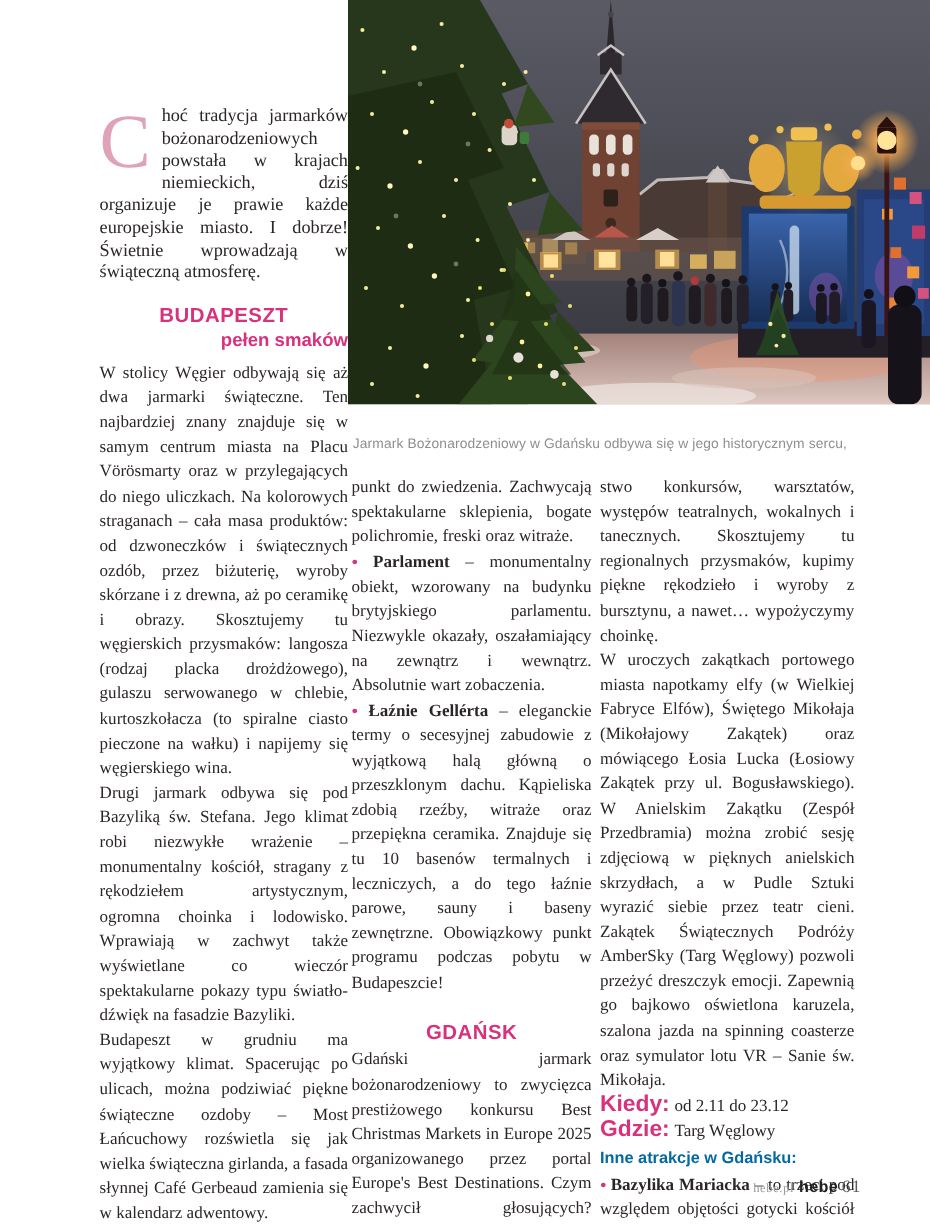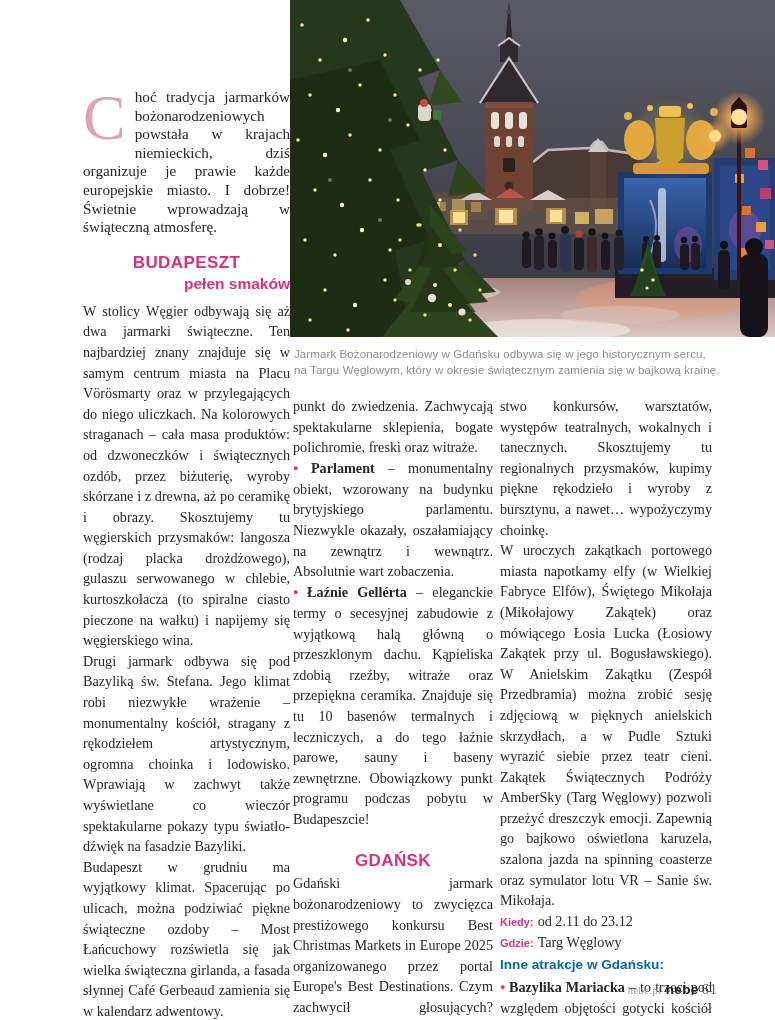--- a/index.html
+++ b/index.html
@@ -3,42 +3,42 @@
 <meta charset="utf-8">
 <style>
   html,body{margin:0;padding:0;}
   body{width:775px;height:1020px;background:#ffffff;position:relative;overflow:hidden;
        font-family:"Liberation Serif", serif;color:#2b2526;}
   .page{position:absolute;inset:0;}
 
   
   .photo{position:absolute;left:290px;top:0;width:485px;height:337px;overflow:hidden;}
   .photo svg{display:block;}
-  .caption{position:absolute;left:294px;top:347px;width:440px;
+  .caption{position:absolute;left:294px;top:363px;width:440px;
            font-family:"Liberation Sans", sans-serif;font-size:11.5px;line-height:15.5px;
            color:#8f8f90;letter-spacing:.1px;}
 
   
   .col{position:absolute;text-align:justify;}
   .col1{left:83px;top:88px;width:207px;}
   .col2{left:293px;top:396px;width:200px;}
   .col3{left:500px;top:396px;width:212px;}
 
   .lead{font-size:15.2px;line-height:18.6px;margin:0 0 2px 0;}
   .dropcap{float:left;font-size:64px;line-height:52px;padding:4px 9px 0 0;
            color:#dfa2b6;font-family:"Liberation Serif", serif;}
 
   .h-title{font-family:"Liberation Sans", sans-serif;font-weight:700;font-size:17px;
            letter-spacing:.4px;color:#d8327c;text-align:center;margin:16px 0 2px 0;}
   .h-sub{font-family:"Liberation Sans", sans-serif;font-weight:600;font-size:15.5px;
          color:#d8327c;text-align:right;margin:0 0 8px 0;}
 
   .body{font-size:14.2px;line-height:20.6px;margin:0;}
   .meta{font-size:14.2px;line-height:20.6px;margin:0;text-align:left;}
-  .label{font-family:"Liberation Sans", sans-serif;font-weight:700;font-size:11px;
+  .label{font-family:"Liberation Sans", sans-serif;font-weight:700;font-size:19px;
          color:#d8327c;margin-right:4px;}
   .inne{font-family:"Liberation Sans", sans-serif;font-weight:700;font-size:13.6px;
         color:#0369a1;margin:1px 0;text-align:left;line-height:20.6px;}
   .bullet{color:#d8327c;font-size:9px;vertical-align:1.5px;margin-right:3px;}
   .bname{font-weight:700;}
 
   
   .footer{position:absolute;top:980px;right:57px;white-space:nowrap;}
   .f-site{font-family:"Liberation Serif", serif;font-size:10.5px;color:#9a9a9a;letter-spacing:.5px;}
   .f-brand{font-family:"Liberation Sans", sans-serif;font-weight:700;font-size:13.5px;
@@ -291,21 +291,20 @@
         <circle cx="180" cy="320" r="1.7" fill="#e8e070"></circle>
         <circle cx="142" cy="298" r="4.2" fill="#e6e1da"></circle>
         <circle cx="172" cy="312" r="3.6" fill="#e6e1da"></circle>
         <circle cx="118" cy="282" r="3" fill="#ded8d0"></circle>
       </g>
     </svg>
   </div>
 
   <div class="caption">
     <div>Jarmark Bożonarodzeniowy w Gdańsku odbywa się w jego historycznym sercu,</div>
-    <div>na Targu Węglowym, który w okresie świątecznym zamienia się w bajkową krainę.</div>
   </div>
 
   <div class="col col1">
     <p class="lead"><span class="dropcap">C</span><span>hoć tradycja jarmarków bożonarodzeniowych powstała w krajach niemieckich, dziś organizuje je prawie każde europejskie miasto. I dobrze! Świetnie wprowadzają w świąteczną atmosferę.</span></p>
 
     <h2 class="h-title">BUDAPESZT</h2>
     <div class="h-sub">pełen smaków</div>
 
     <p class="body">W stolicy Węgier odbywają się aż dwa jarmarki świąteczne. Ten najbardziej znany znajduje się w samym centrum miasta na Placu Vörösmarty oraz w przylegających do niego uliczkach. Na kolorowych straganach – cała masa produktów: od dzwoneczków i świątecznych ozdób, przez biżuterię, wyroby skórzane i z drewna, aż po ceramikę i obrazy. Skosztujemy tu węgierskich przysmaków: langosza (rodzaj placka drożdżowego), gulaszu serwowanego w chlebie, kurtoszkołacza (to spiralne ciasto pieczone na wałku) i napijemy się węgierskiego wina.</p>
     <p class="body">Drugi jarmark odbywa się pod Bazyliką św. Stefana. Jego klimat robi niezwykłe wrażenie – monumentalny kościół, stragany z rękodziełem artystycznym, ogromna choinka i lodowisko. Wprawiają w zachwyt także wyświetlane co wieczór spektakularne pokazy typu światło-dźwięk na fasadzie Bazyliki.</p>

